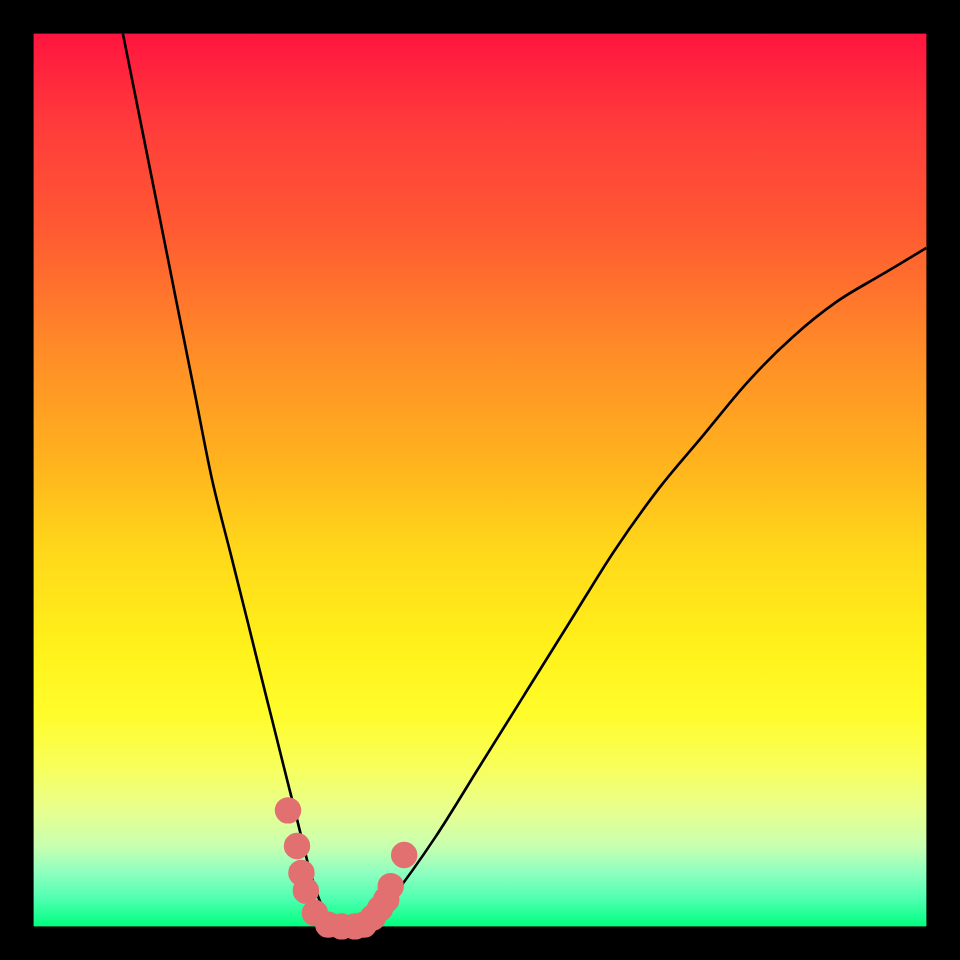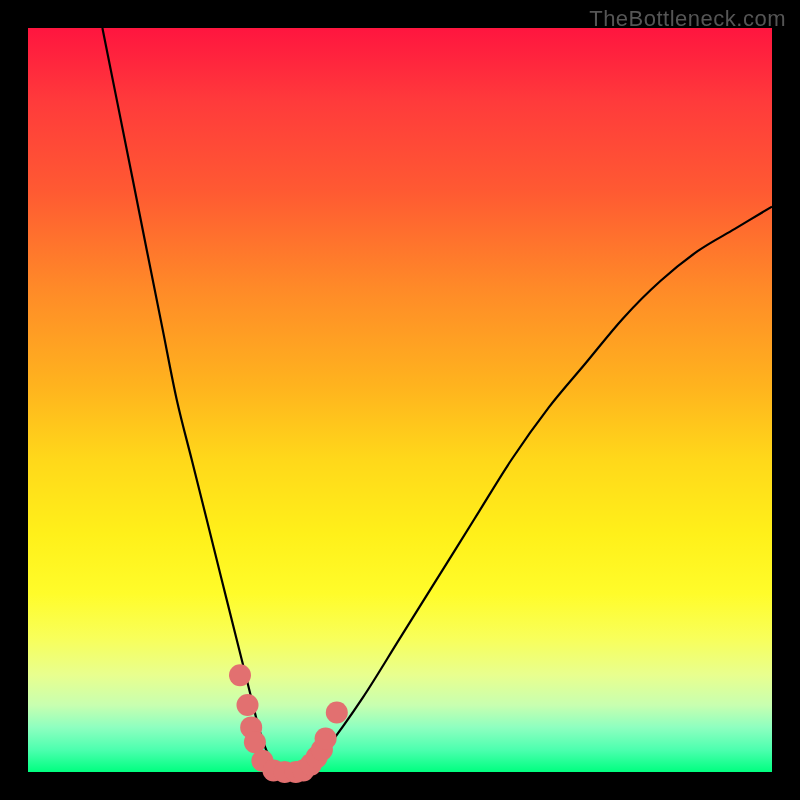--- a/index.html
+++ b/index.html
@@ -79,14 +79,13 @@
           <circle cx="267.8" cy="744.0" r="11" fill="#e27070"></circle>
           <circle cx="275.3" cy="742.5" r="11" fill="#e27070"></circle>
           <circle cx="282.7" cy="736.6" r="11" fill="#e27070"></circle>
           <circle cx="288.7" cy="729.1" r="11" fill="#e27070"></circle>
           <circle cx="293.9" cy="721.7" r="11" fill="#e27070"></circle>
           <circle cx="297.6" cy="710.5" r="11" fill="#e27070"></circle>
           <circle cx="308.8" cy="684.5" r="11" fill="#e27070"></circle>
         </g>
     </svg>
   </div>
-  <div class="watermark">TheBottleneck.com</div>
 </div>
 
 </body></html>

